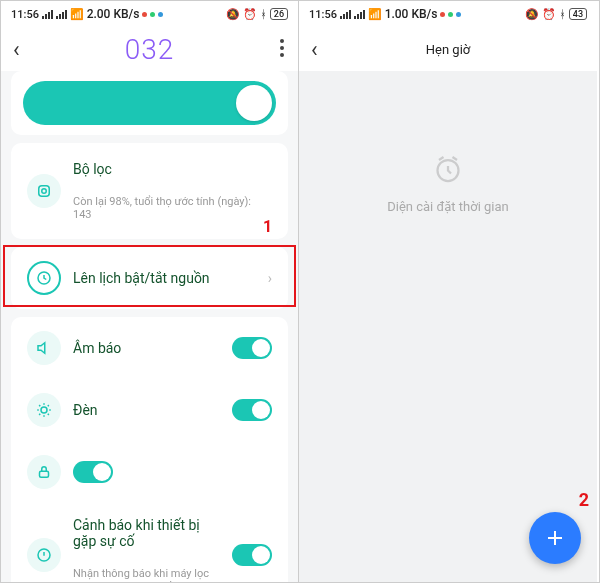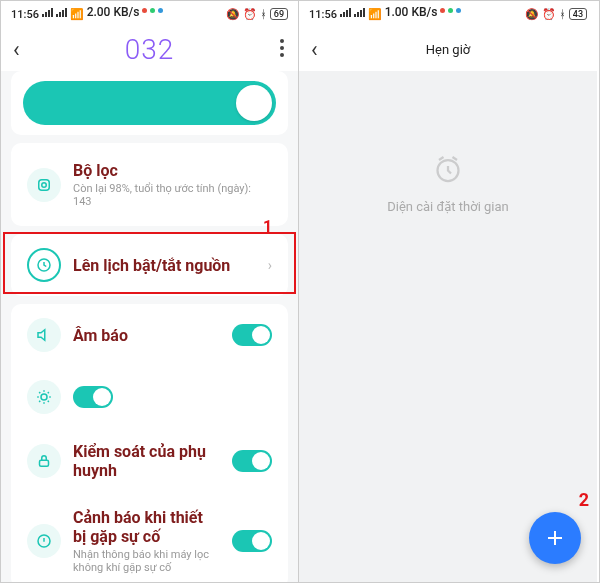--- a/index.html
+++ b/index.html
@@ -2,21 +2,21 @@
 <html><head>
 <meta charset="utf-8">
 <style>
 *{box-sizing:border-box;margin:0;padding:0;font-family:-apple-system,Roboto,Arial,sans-serif}
 body{background:#fff;width:600px;height:583px;overflow:hidden;position:relative}
 .phones{display:flex;width:600px;height:583px;border:1px solid #ccc}
 .phone{width:298px;height:581px;background:#fff;position:relative;overflow:hidden}
 .phone:first-child{border-right:1px solid #ccc}
 
 .statusbar{height:26px;display:flex;justify-content:space-between;align-items:center;padding:0 10px;font-size:11px;font-weight:500;color:#222}
-.sb-left{display:flex;align-items:flex-start;gap:3px}
+.sb-left{display:flex;align-items:center;gap:3px}
 .sb-right{display:flex;align-items:center;gap:3px}
 .sig{display:inline-flex;align-items:flex-end;gap:1px}
 .sig i{width:2px;background:#333;display:inline-block}
 .sig i:nth-child(1){height:3px}.sig i:nth-child(2){height:5px}.sig i:nth-child(3){height:7px}.sig i:nth-child(4){height:9px}
 .dot{width:5px;height:5px;border-radius:50%}
 .red{background:#e74c3c}.green{background:#2ecc71}.blue{background:#3498db}
 .small{font-size:12px;line-height:8px}
 .batt{border:1px solid #555;border-radius:3px;padding:0 3px;font-size:9px;position:relative}
 
 .topbar{height:44px;display:flex;align-items:center;padding:0 12px;position:relative}
@@ -34,22 +34,22 @@
 
 .slider{background:#1bc6b4;height:44px;border-radius:22px;position:relative}
 .slider .thumb{position:absolute;right:4px;top:4px;width:36px;height:36px;border-radius:50%;background:#fff;box-shadow:0 1px 3px rgba(0,0,0,0.15)}
 
 .row{display:flex;align-items:center;padding:14px 4px;gap:12px;position:relative}
 .row + .row{border-top:0}
 .ic{width:34px;height:34px;border-radius:50%;background:#ebf9f7;display:flex;align-items:center;justify-content:center;flex:0 0 34px}
 .ic.outline{background:#fff;border:2px solid #1bc6b4}
 .ic svg{width:18px;height:18px}
 .rtxt{flex:1;min-width:0}
-.rtitle{font-size:16px;color:#7f1d1d;font-weight:700}
-.rsub{font-size:11px;color:#999;margin-top:2px}
+.rtitle{font-size:14px;color:#14532d;font-weight:400}
+.rsub{font-size:11px;color:#999;margin-top:18px}
 .chev{color:#bbb;font-size:14px}
 .toggle{width:40px;height:22px;border-radius:11px;background:#1bc6b4;position:relative;flex:0 0 40px}
 .toggle::after{content:"";position:absolute;right:2px;top:2px;width:18px;height:18px;border-radius:50%;background:#fff}
 
 .redbox{position:absolute;border:2px solid #e4151a;pointer-events:none}
 .label-1{position:absolute;color:#e4151a;font-size:16px;font-weight:700}
 
 .body-b{background:#f1f2f3;height:calc(100% - 70px);display:flex;flex-direction:column;align-items:center;padding-top:80px;color:#aaa;position:relative}
 .clockicon{width:36px;height:36px;opacity:0.35;margin-bottom:12px}
 .fab{position:absolute;right:16px;bottom:18px;width:52px;height:52px;border-radius:50%;background:#2b7cff;display:flex;align-items:center;justify-content:center;box-shadow:0 3px 8px rgba(0,0,0,0.25)}
@@ -80,21 +80,21 @@
         <span>📶</span>
         <span class="small">2.00 KB/s</span>
         <span class="dot red"></span>
         <span class="dot green"></span>
         <span class="dot blue"></span>
       </div>
       <div class="sb-right">
         <span>🔕</span>
         <span>⏰</span>
         <span>ᚼ</span>
-        <span class="batt">69</span>
+        <span class="batt">26</span>
       </div>
     </div>
 
     <div class="topbar">
       <span class="back">‹</span>
       <span class="title-center title-teal">032</span>
       <span class="more">
           <i></i>
           <i></i>
           <i></i>
@@ -153,31 +153,31 @@
             </div>
           <div class="toggle"></div>
         </div>
         <div class="row">
           <div class="ic">
               <svg viewBox="0 0 24 24" fill="none" stroke="#1bc6b4" stroke-width="2">
                 <circle cx="12" cy="12" r="4"></circle>
                 <path d="M12 3v2M12 19v2M3 12h2M19 12h2M5.5 5.5l1.5 1.5M17 17l1.5 1.5M5.5 18.5L7 17M17 7l1.5-1.5"></path>
               </svg>
             </div>
+          <div class="rtxt">
+              <div class="rtitle">Đèn</div>
+            </div>
           <div class="toggle"></div>
         </div>
         <div class="row">
           <div class="ic">
               <svg viewBox="0 0 24 24" fill="none" stroke="#1bc6b4" stroke-width="2">
                 <rect x="6" y="11" width="12" height="8" rx="2"></rect>
                 <path d="M9 11V8a3 3 0 016 0v3"></path>
               </svg>
-            </div>
-          <div class="rtxt">
-              <div class="rtitle">Kiểm soát của phụ huynh</div>
             </div>
           <div class="toggle"></div>
         </div>
         <div class="row">
           <div class="ic">
               <svg viewBox="0 0 24 24" fill="none" stroke="#1bc6b4" stroke-width="2">
                 <circle cx="12" cy="12" r="8"></circle>
                 <path d="M12 8v5M12 16h.01"></path>
               </svg>
             </div>

